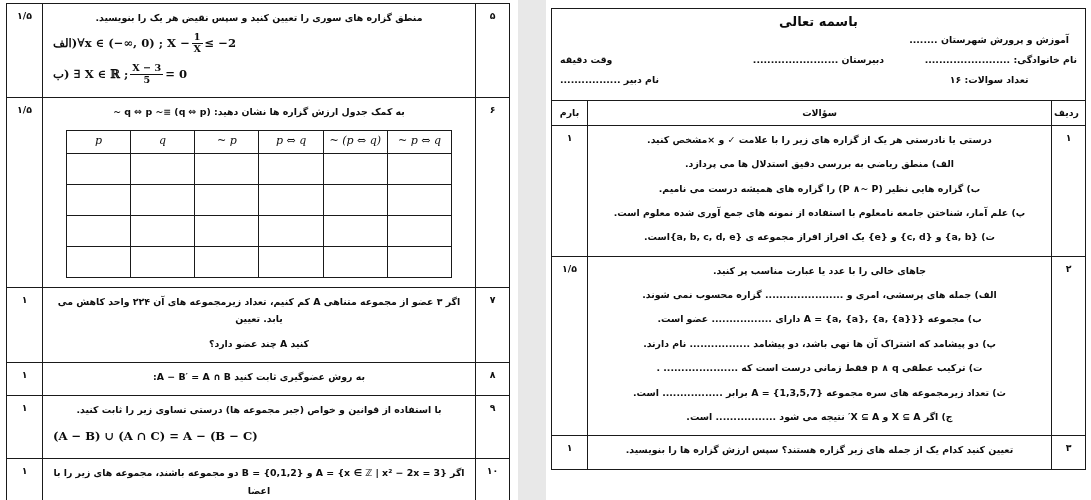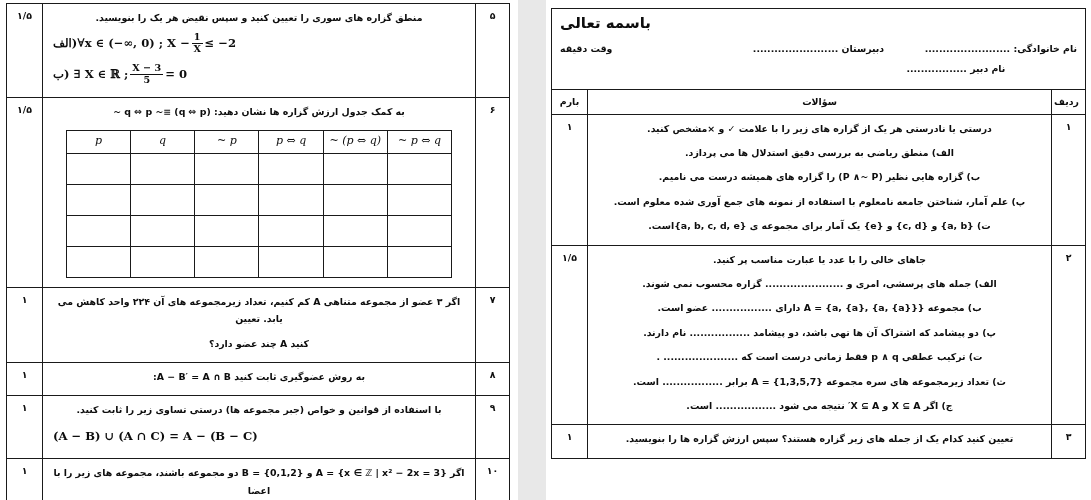--- a/index.html
+++ b/index.html
@@ -53,22 +53,22 @@
   }
 
   
   .hdr-box {
     border: 1.3px solid #1a1a1a;
     border-bottom: none;
     padding: 5px 8px 7px 8px;
     box-sizing: border-box;
   }
   .hdr-bism {
-    text-align: left;
-    font-size: 15px;
+    text-align: center;
+    font-size: 13px;
     font-weight: 600;
     margin-bottom: 4px;
     letter-spacing: .2px;
   }
   .hdr-row {
     display: flex;
     flex-direction: row;
     justify-content: space-between;
     font-size: 9.4px;
     font-weight: 600;
@@ -154,29 +154,31 @@
 <body>
 
 <div id="scan-spread">
 
   <div class="page-pane" id="page-left">
 
     <div class="hdr-box">
       <div class="hdr-bism">باسمه تعالی</div>
 
       <div class="hdr-row">
+        <div class="hdr-c2">آموزش و پرورش شهرستان ........</div>
       </div>
 
       <div class="hdr-row">
         <div class="hdr-c1">نام خانوادگی: ........................</div>
         <div class="hdr-c2">دبیرستان ........................</div>
         <div class="hdr-c3">وقت         دقیقه</div>
       </div>
 
       <div class="hdr-row">
+        <div class="hdr-c2">تعداد سوالات: ۱۶</div>
         <div class="hdr-c3">نام دبیر .................</div>
       </div>
     </div>
 
     <table class="exam">
       <colgroup>
         <col class="c-row">
           <col class="c-body">
           <col class="c-mark">
       </colgroup>
@@ -188,21 +190,21 @@
         </tr>
       </thead>
       <tbody>
         <tr>
           <td class="num">۱</td>
           <td class="qbody">
             <span class="qline">درستی یا نادرستی هر یک از گزاره های زیر را با علامت ✓ و ×مشخص کنید.</span>
             <span class="qline">الف) منطق ریاضی به بررسی دقیق استدلال ها می پردازد.</span>
             <span class="qline">ب) گزاره هایی نظیر (P ∧~ P) را گزاره های همیشه درست می نامیم.</span>
             <span class="qline">پ) علم آمار، شناختن جامعه نامعلوم با استفاده از نمونه های جمع آوری شده معلوم است.</span>
-            <span class="qline">ت) {a, b} و {c, d} و {e} یک آمار برای مجموعه ی {a, b, c, d, e}است.</span>
+            <span class="qline">ت) {a, b} و {c, d} و {e} یک افراز افراز مجموعه ی {a, b, c, d, e}است.</span>
           </td>
           <td class="num">۱</td>
         </tr>
 
         <tr>
           <td class="num">۲</td>
           <td class="qbody">
             <span class="qline">جاهای خالی را با عدد یا عبارت مناسب پر کنید.</span>
             <span class="qline">الف) جمله های پرسشی، امری و ...................... گزاره محسوب نمی شوند.</span>
             <span class="qline">ب) مجموعه A = {a, {a}, {a, {a}}} دارای ................. عضو است.</span>

